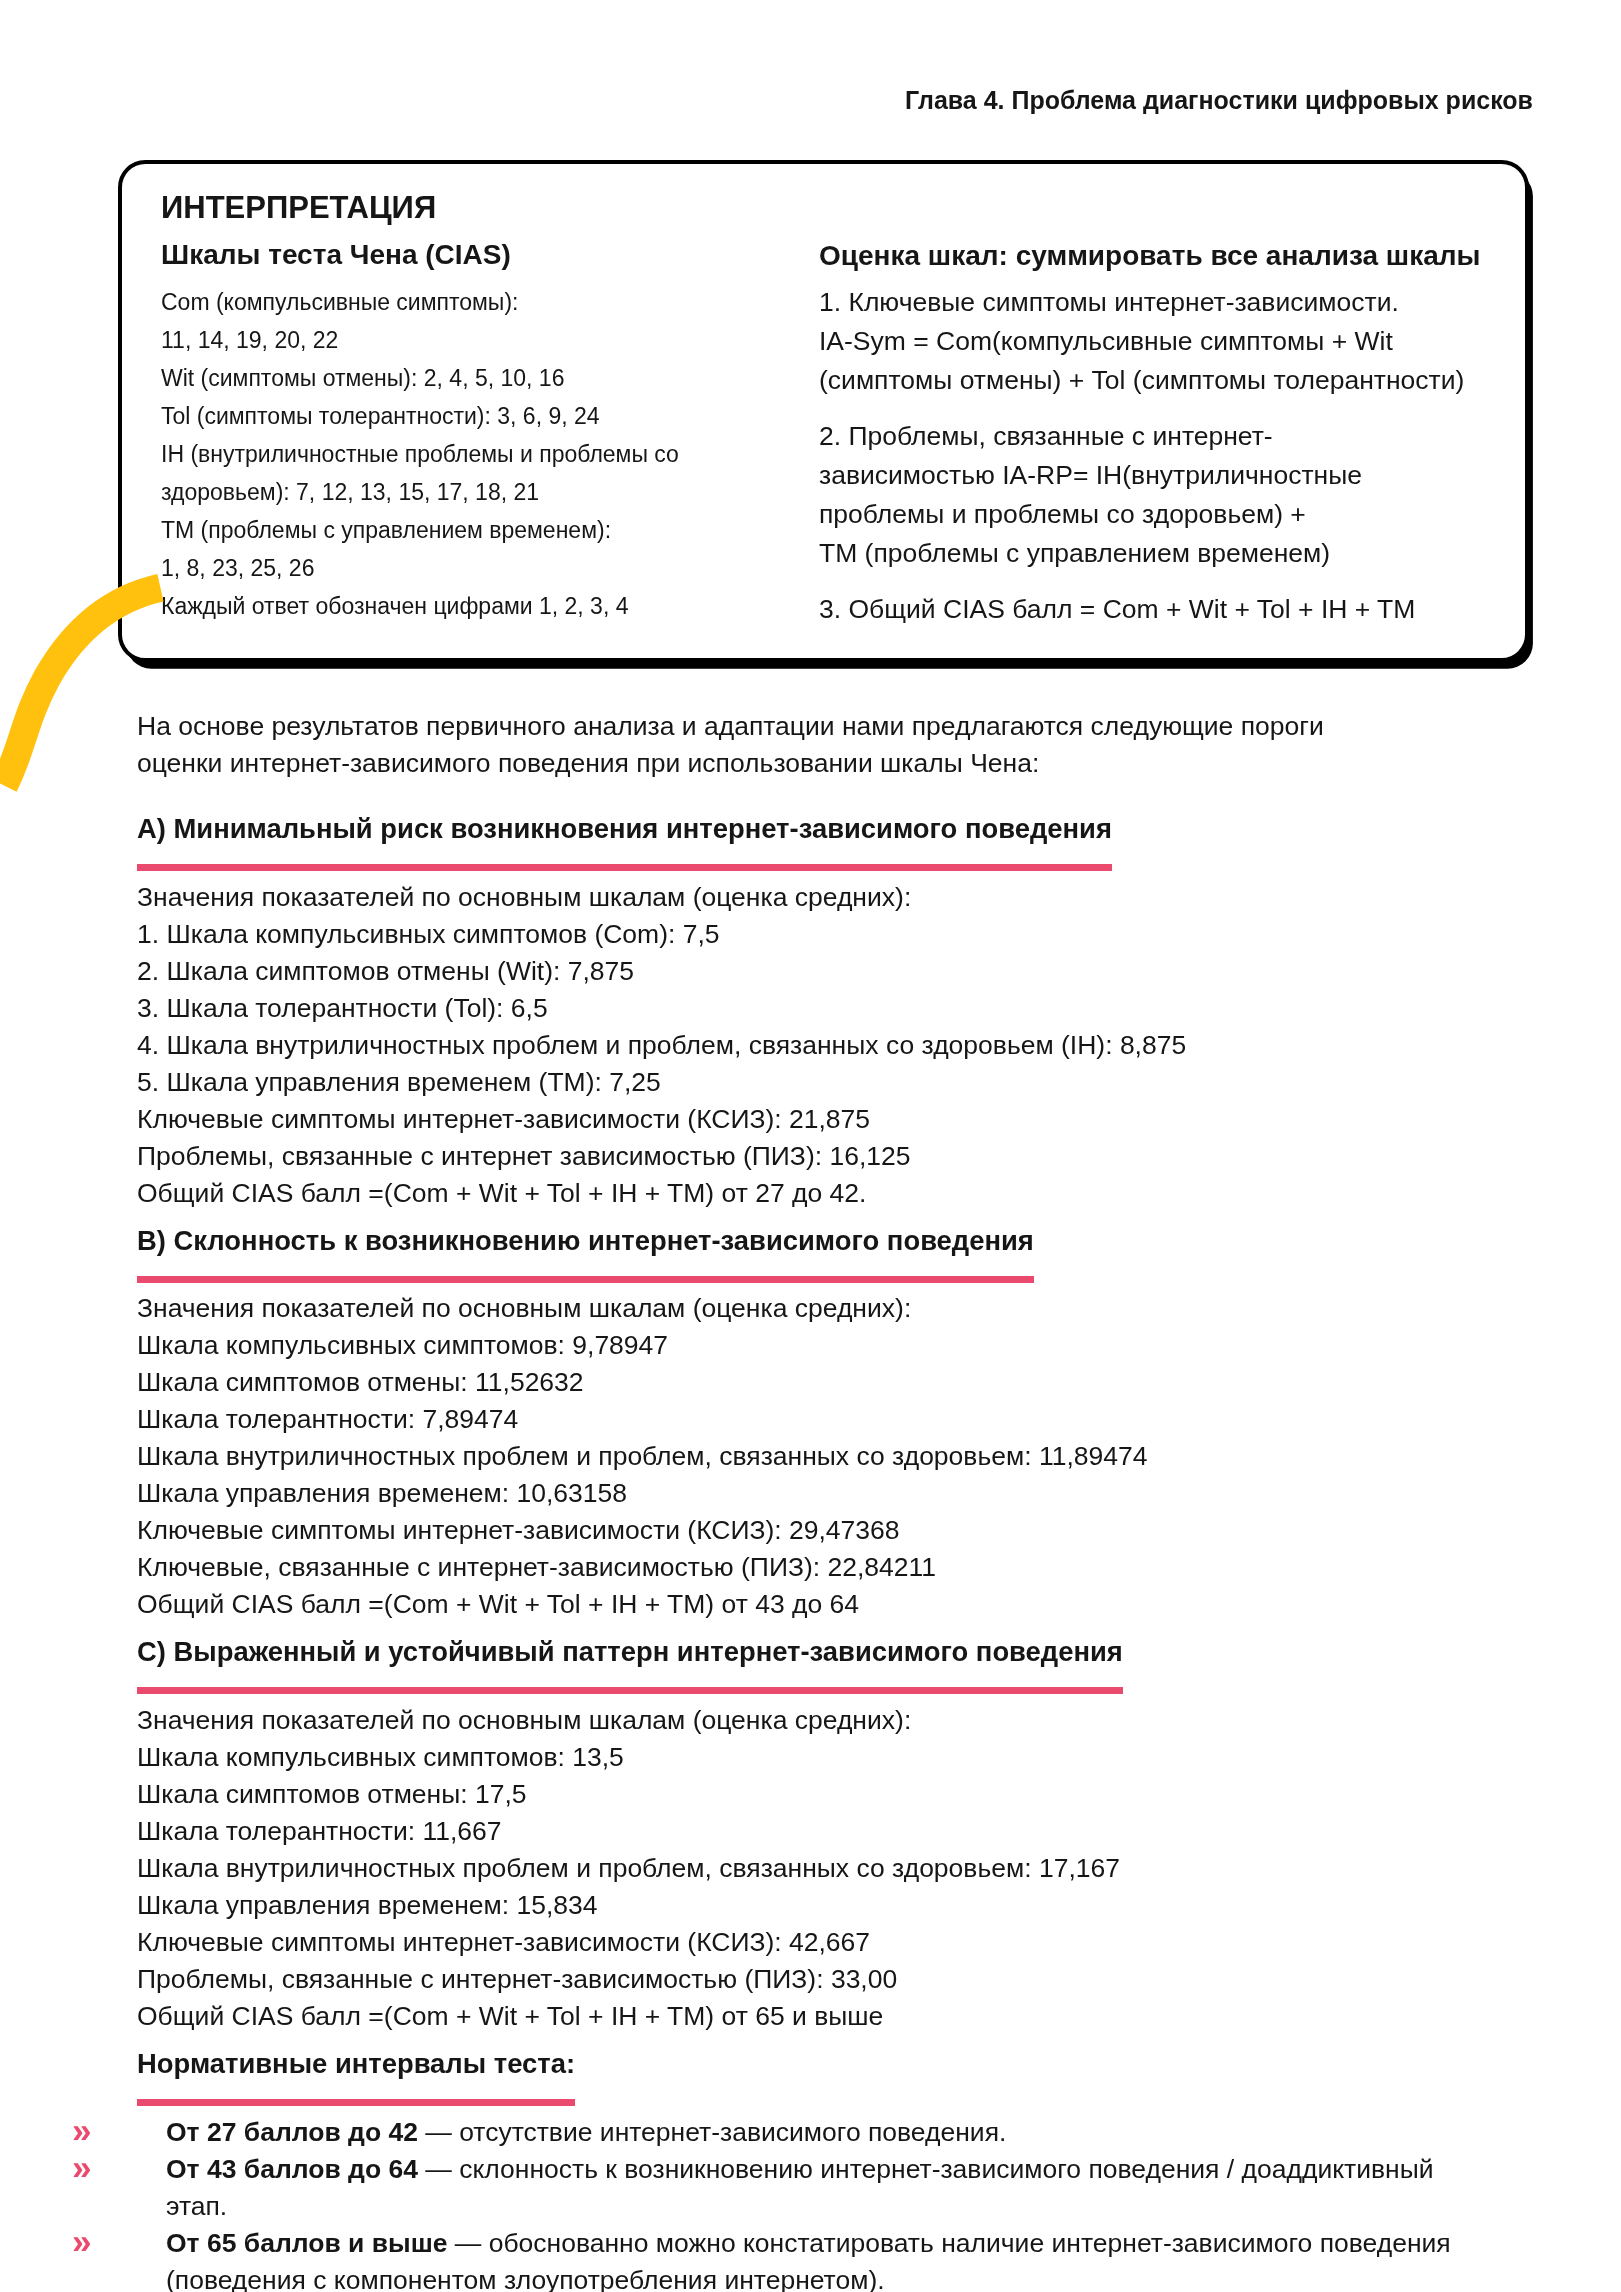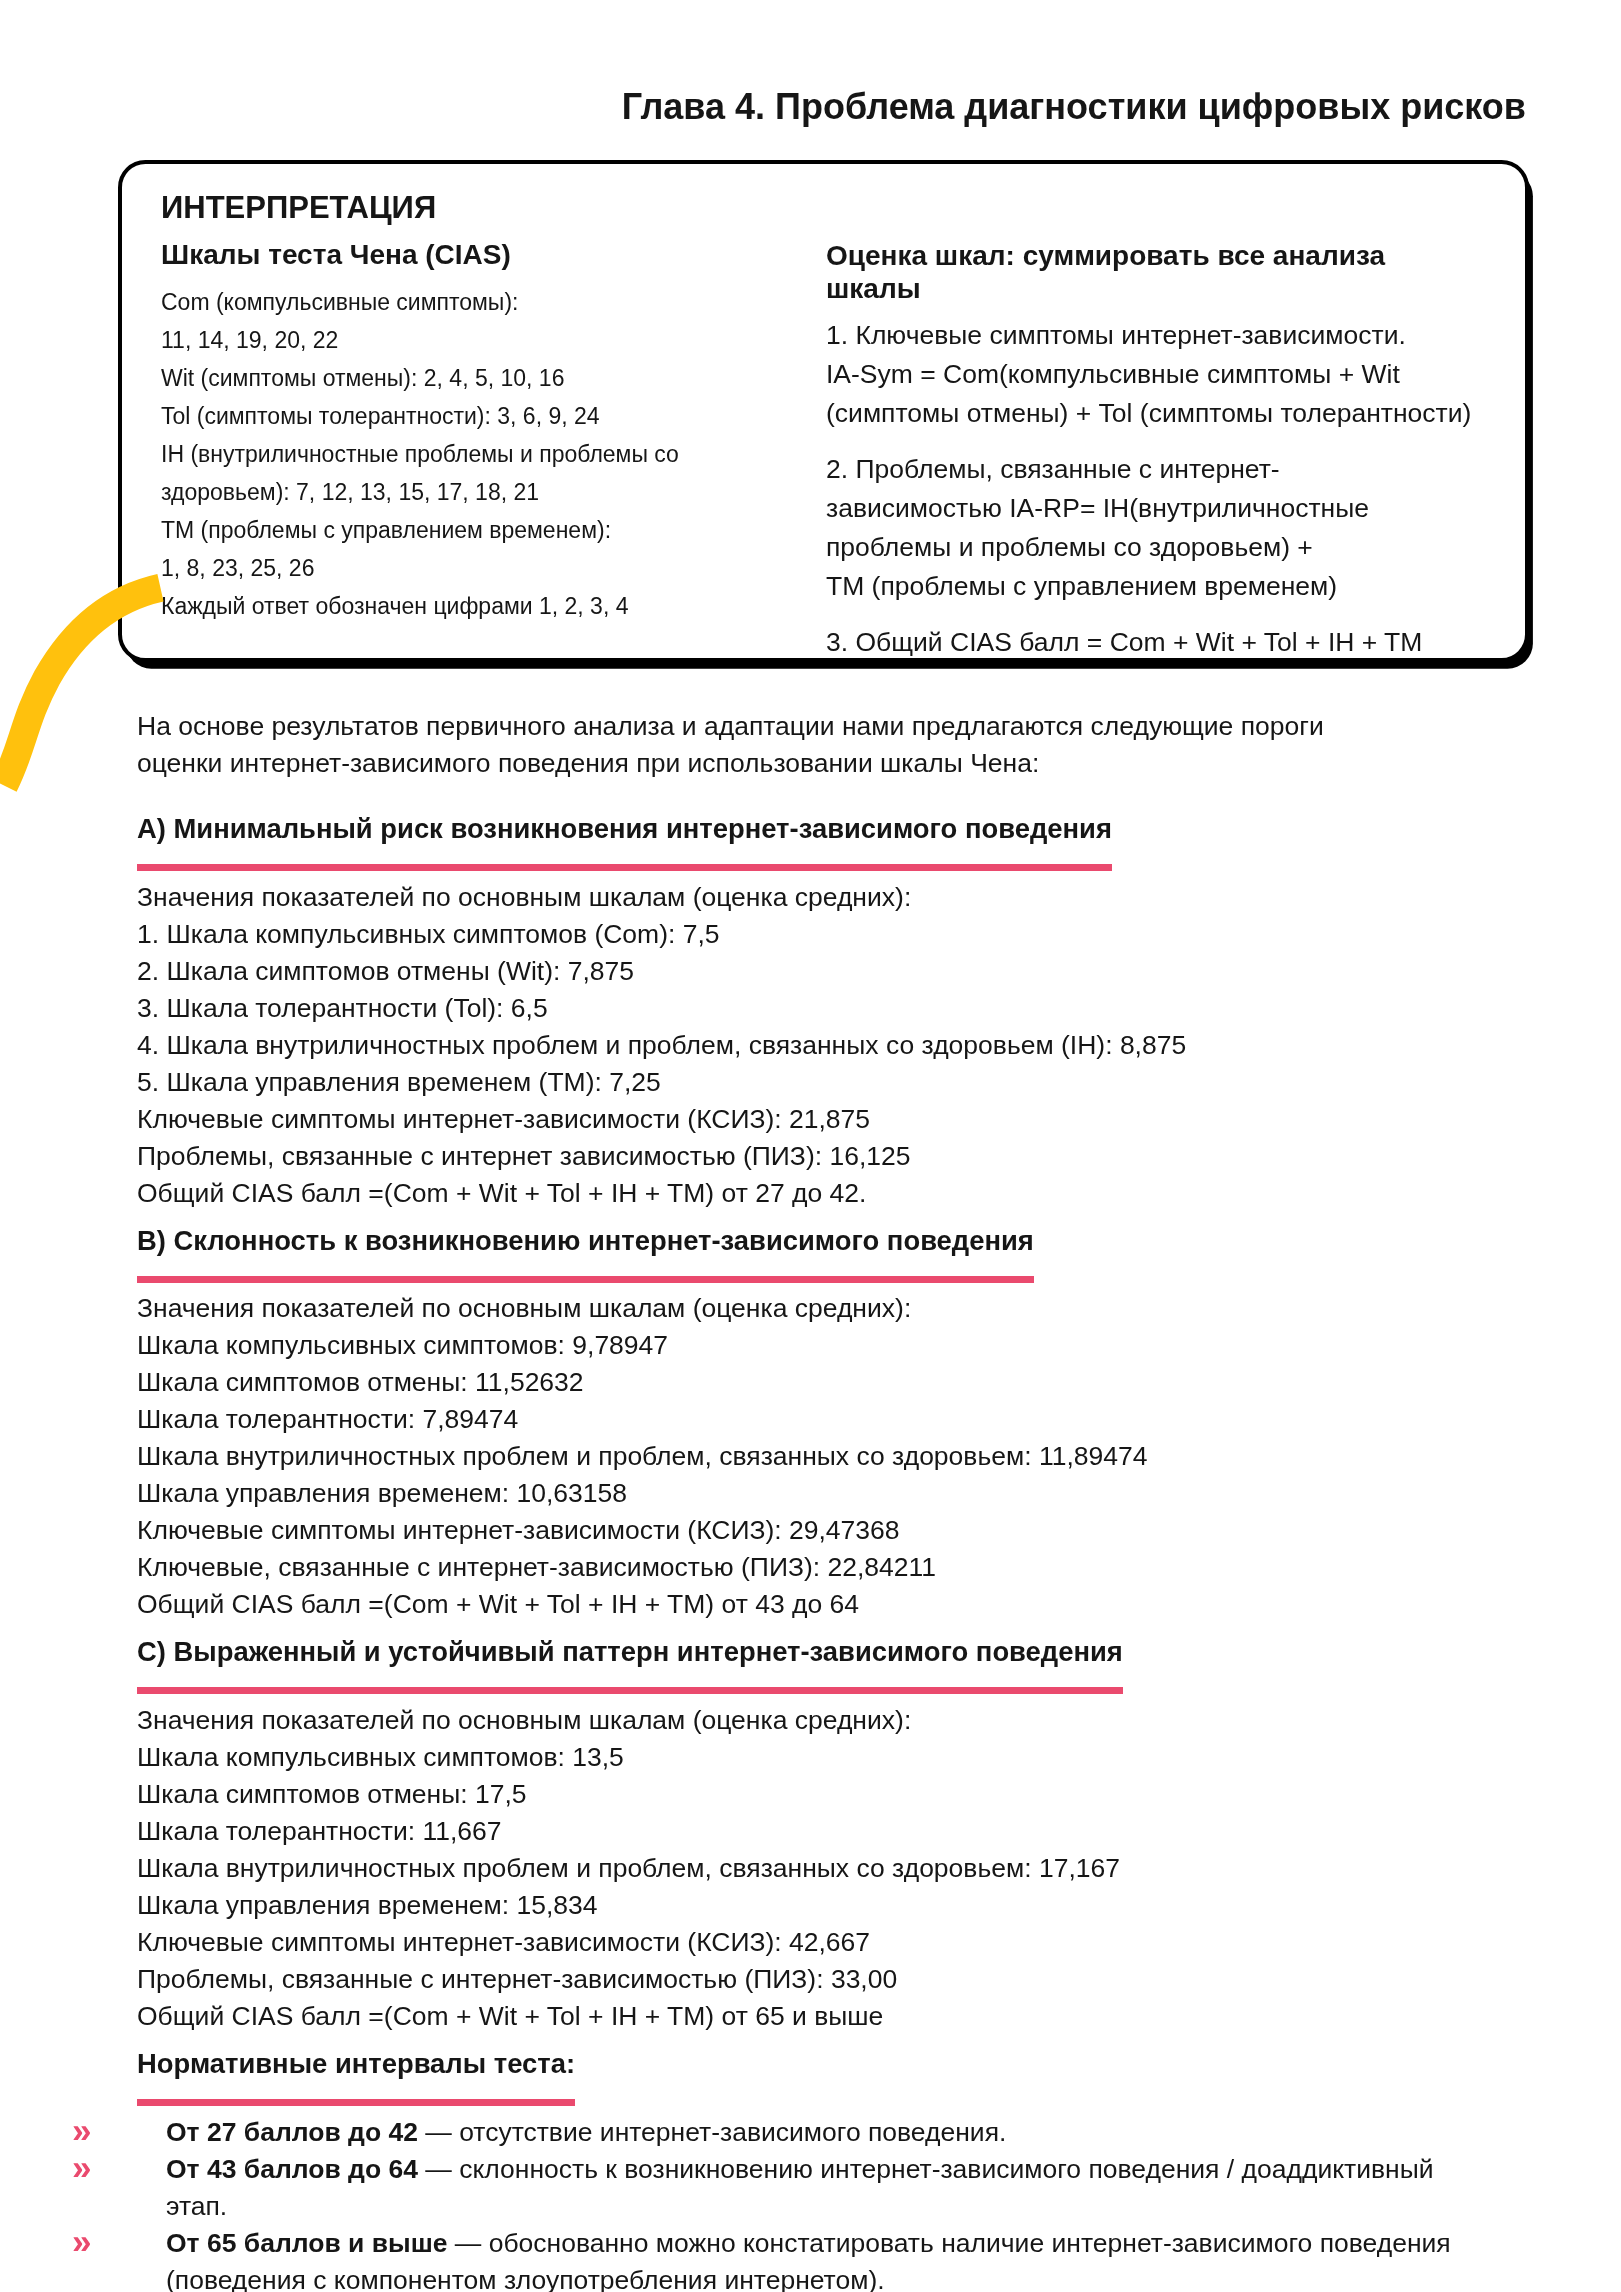--- a/index.html
+++ b/index.html
@@ -2,26 +2,26 @@
 <html><head>
 <meta charset="utf-8">
 <style>
   html,body{margin:0;padding:0}
   body{
     width:1621px;height:2293px;position:relative;background:#ffffff;
     font-family:"Liberation Sans", sans-serif;color:var(--ink,#161616);
     overflow:hidden;
     --pink:#ea4a6e; --yellow:#ffc10d;
   }
-  .chapter{position:absolute;top:86px;right:95px;font-size:36px;font-weight:700;white-space:nowrap}
+  .chapter{position:absolute;top:86px;right:88px;font-size:25px;font-weight:700;white-space:nowrap}
   .box{
     position:absolute;left:118px;top:160px;width:1411px;height:502px;box-sizing:border-box;
     border:4.9px solid #000;border-radius:27.4px;background:#fff;
     box-shadow:5.9px 8.8px 0 -2px #000;
-    padding:25.5px 44px 0 39px;display:flex;gap:30px;z-index:1;
+    padding:25.5px 44px 0 39px;display:flex;gap:23px;z-index:1;
   }
   .box-title{font-size:31px;font-weight:700;line-height:35px;margin-bottom:13.7px}
   .box-sub{font-size:28px;font-weight:700;line-height:33px;margin-bottom:11.8px}
   .colL{width:635px;flex:none}
   .colR{flex:1;padding-top:49px}
   .box-line{font-size:23px;line-height:38px;white-space:nowrap}
   .box-line.wrapok{white-space:normal}
   .box-item{margin-bottom:16.7px}
   .box-item div{font-size:26.5px;line-height:39px;white-space:nowrap}
   .swoosh{position:absolute;left:0;top:529px;z-index:2;pointer-events:none}

